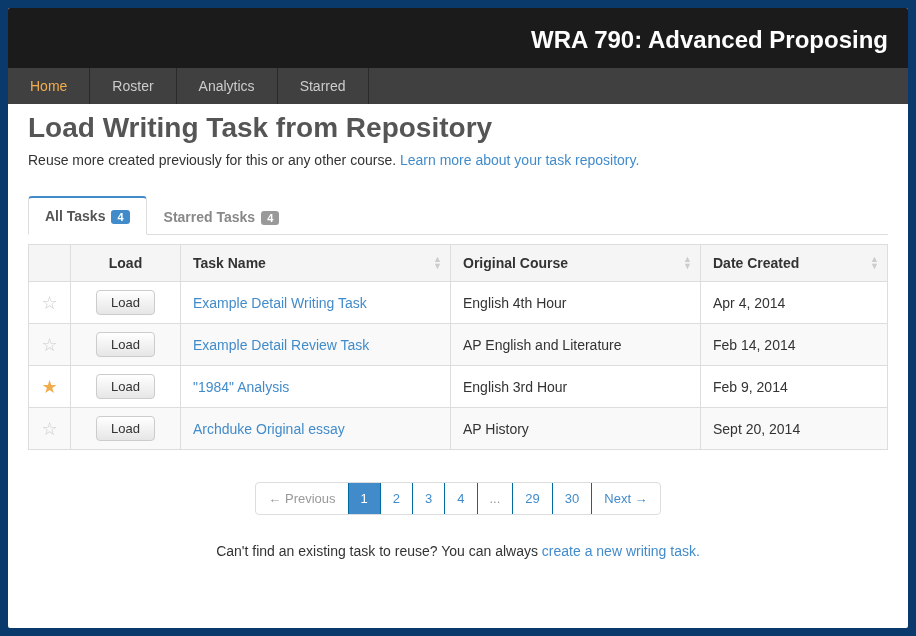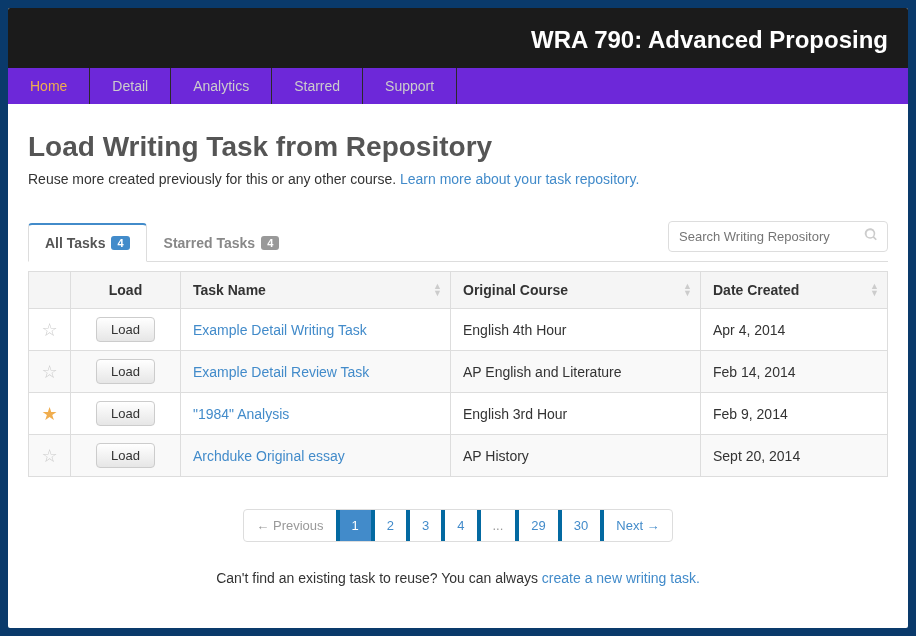--- a/index.html
+++ b/index.html
@@ -25,33 +25,33 @@
   background: #1b1b1b;
   padding: 18px 20px 14px;
   text-align: right;
 }
 .header h1 {
   color: #fff;
   font-size: 24px;
   font-weight: bold;
 }
 .nav {
-  background: #6d28d9;
+  background: #404040;
   display: flex;
 }
 .nav-item {
   color: #ccc;
   padding: 10px 22px;
   font-size: 14px;
   border-right: 1px solid #2a2a2a;
   cursor: pointer;
 }
 .nav-item.active { color: #f0ad4e; }
 .content {
-  padding: 27px 20px;
+  padding: 8px 20px;
   flex: 1;
 }
 .page-title {
   font-size: 28px;
   font-weight: bold;
   color: #555;
   margin-bottom: 8px;
 }
 .subtitle {
   color: #333;
@@ -64,26 +64,25 @@
   border-bottom: 1px solid #ddd;
   margin-bottom: 0;
 }
 .tabs { display: flex; flex: 1; }
 .tab {
   padding: 10px 16px;
   color: #888;
   font-weight: bold;
   cursor: pointer;
   display: flex;
-  align-items: center;
+  align-items: flex-end;
   gap: 6px;
   border: 1px solid transparent;
   border-bottom: none;
   margin-bottom: -1px;
-  margin-top: 8px;
 }
 .tab.active {
   color: #555;
   border: 1px solid #ddd;
   border-top: 2px solid #428bca;
   border-bottom: 1px solid #fff;
   border-radius: 4px 4px 0 0;
   background: #fff;
 }
 .badge {
@@ -168,21 +167,21 @@
 }
 .pagination ul {
   display: flex;
   list-style: none;
   border: 1px solid #ddd;
   border-radius: 4px;
   overflow: hidden;
 }
 .pagination li {
   padding: 8px 12px;
-  border-right: 4px solid #0369a1;
+  border-right: 1px solid #0369a1;
   color: #428bca;
   cursor: pointer;
   font-size: 13px;
 }
 .pagination li:last-child { border-right: none; }
 .pagination li.active { background: #428bca; color: #fff; }
 .pagination li.disabled { color: #999; cursor: default; }
 .footer-text {
   text-align: center;
   margin-top: 28px;
@@ -197,50 +196,41 @@
 </head>
 <body>
 
 <div class="frame">
   <div class="header">
     <h1>WRA 790: Advanced Proposing</h1>
   </div>
 
   <div class="nav">
     <div class="nav-item active">Home</div>
-    <div class="nav-item">Detail</div>
+    <div class="nav-item">Roster</div>
     <div class="nav-item">Analytics</div>
     <div class="nav-item">Starred</div>
-    <div class="nav-item">Support</div>
   </div>
 
   <div class="content">
     <div class="page-title">Load Writing Task from Repository</div>
     <div class="subtitle">
       <span>Reuse more created previously for this or any other course. </span><a href="#">Learn more about your task repository.</a>
     </div>
 
     <div class="tabs-row">
       <div class="tabs">
         <div class="tab active">
           <span>All Tasks</span>
           <span class="badge">4</span>
         </div>
         <div class="tab">
           <span>Starred Tasks</span>
           <span class="badge">4</span>
         </div>
-      </div>
-      <div class="search-wrap">
-        <input class="search" placeholder="Search Writing Repository" style="">
-        <span class="search-icon">
-          <svg width="14" height="14" viewBox="0 0 16 16" fill="currentColor">
-              <path d="M11.7 10.3a6 6 0 1 0-1.4 1.4l3 3 1.4-1.4-3-3zM7 11a4 4 0 1 1 0-8 4 4 0 0 1 0 8z"></path>
-            </svg>
-        </span>
       </div>
     </div>
 
     <table>
       <thead>
         <tr>
           <th class="col-star"></th>
           <th class="col-load">Load</th>
           <th class="col-name"><span>Task Name</span><span class="sort">
                 <span>▲</span>

